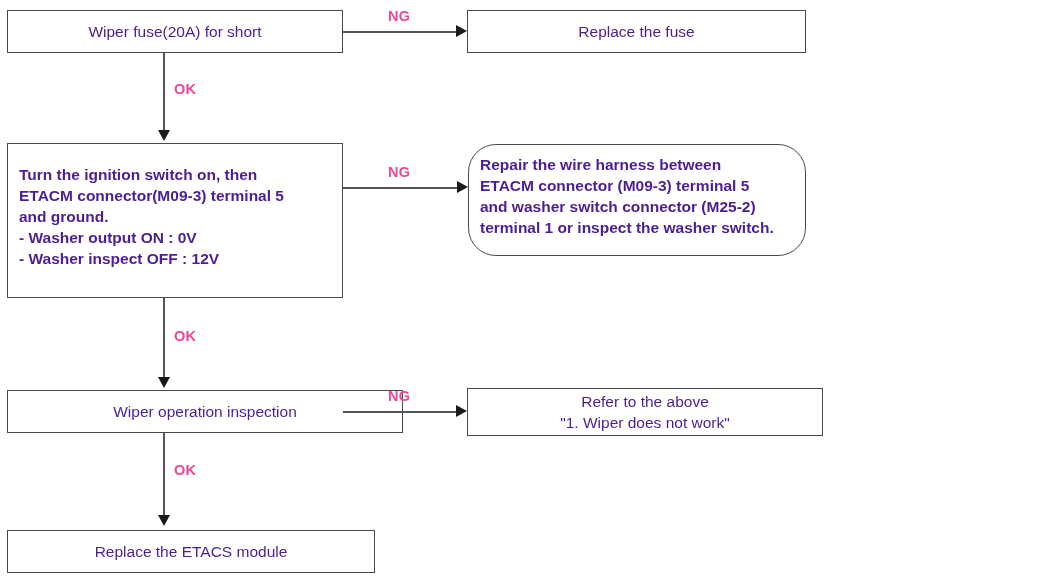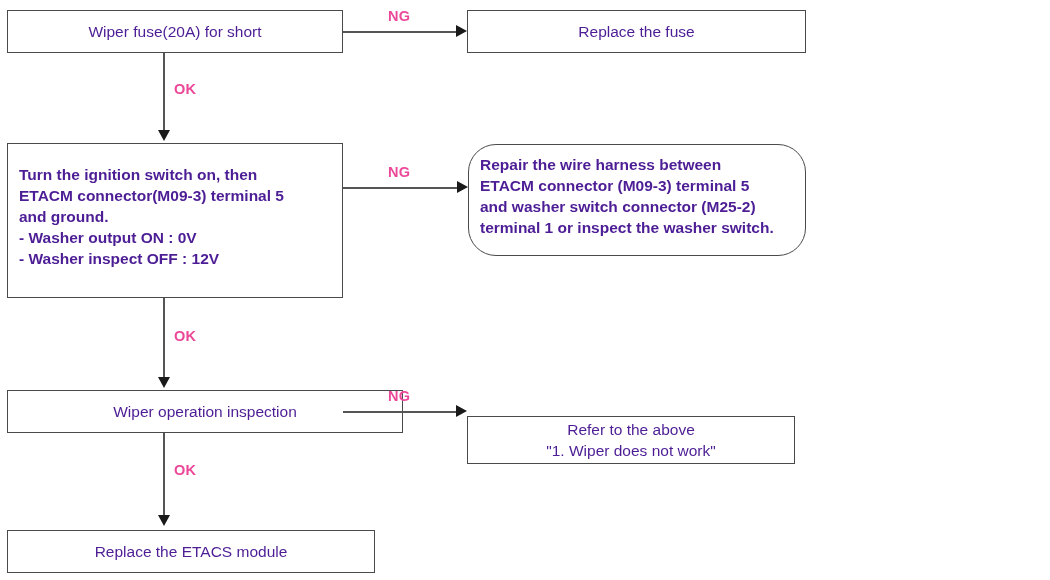--- a/index.html
+++ b/index.html
@@ -127,21 +127,21 @@
   <div class="edge-label" style="left:174px; top:328px;">OK</div>
 
   <div class="node center" style="left:7px; top:390px; width:396px; height:43px;">
     <span class="line">Wiper operation inspection</span>
   </div>
 
   <div class="hline" style="left:343px; top:411px; width:114px;"></div>
   <div class="arrow-right" style="left:456px; top:404.5px;"></div>
   <div class="edge-label" style="left:388px; top:388px;">NG</div>
 
-  <div class="node center" style="left:467px; top:388px; width:328px; height:48px;margin-top:28px;">
+  <div class="node center" style="left:467px; top:388px; width:356px; height:48px;">
     <span class="line">Refer to the above</span>
     <span class="line">"1. Wiper does not work"</span>
   </div>
 
   <div class="vline" style="left:163px; top:433px; width:1.6px; height:83px;"></div>
   <div class="arrow-down" style="left:157.5px; top:515px;"></div>
   <div class="edge-label" style="left:174px; top:462px;">OK</div>
 
   <div class="node center" style="left:7px; top:530px; width:368px; height:43px;">
     <span class="line">Replace the ETACS module</span>

